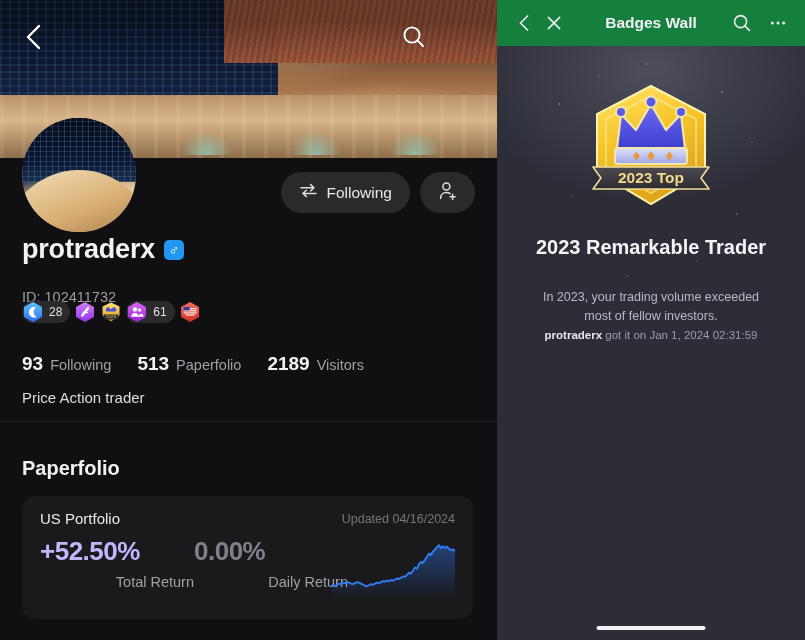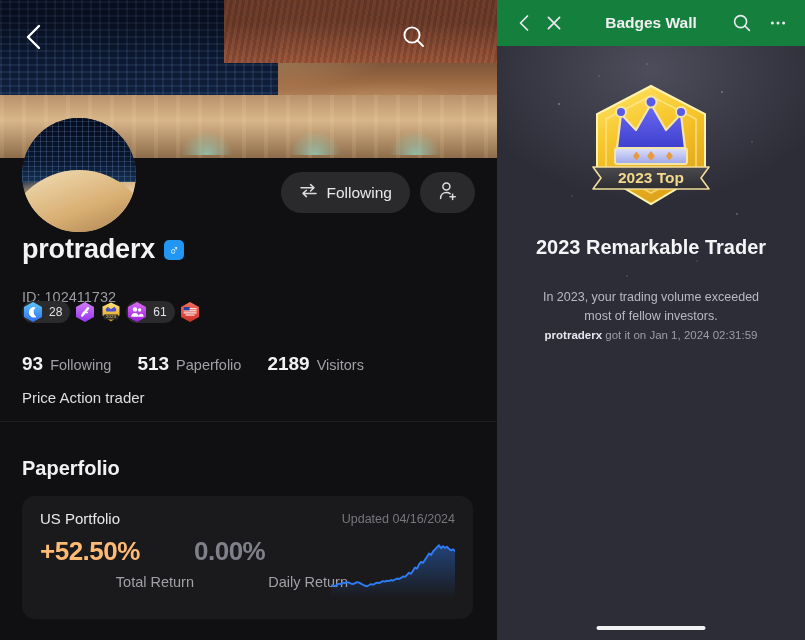--- a/index.html
+++ b/index.html
@@ -143,21 +143,21 @@
   .pcard {
     position:absolute; top:496px; left:22px; width:451px; height:123px;
     background:#1a1a1d; border-radius:13px; overflow:hidden;
   }
   .pcard-top { display:flex; justify-content:space-between; align-items:center; padding:14px 18px 0 18px; }
   .pcard-name { font-size:15px; color:#e9e9ec; }
   .pcard-updated { font-size:12.5px; color:#76767c; }
   .pcard-body { display:flex; align-items:flex-start; padding:9px 18px 0 18px; position:relative; }
   .metric { width:154px; }
   .metric .val { font-size:26px; font-weight:bold; letter-spacing:-.5px; }
-  .metric.total .val { color:#fdba74; }
+  .metric.total .val { color:#c4b5fd; }
   .metric.daily .val { color:#80808a; }
   .metric .cap { margin-top:7px; font-size:14.5px; color:#a0a0a6;text-align:right; }
   .spark { position:absolute; right:18px; bottom:-8px; width:124px; height:64px; }
 
   
   .badge-panel {
     width:308px; height:640px; background:#2d2d38; position:relative; overflow:hidden;
   }
   .bp-header {
     height:46px; background:#15803d; display:flex; align-items:center;

